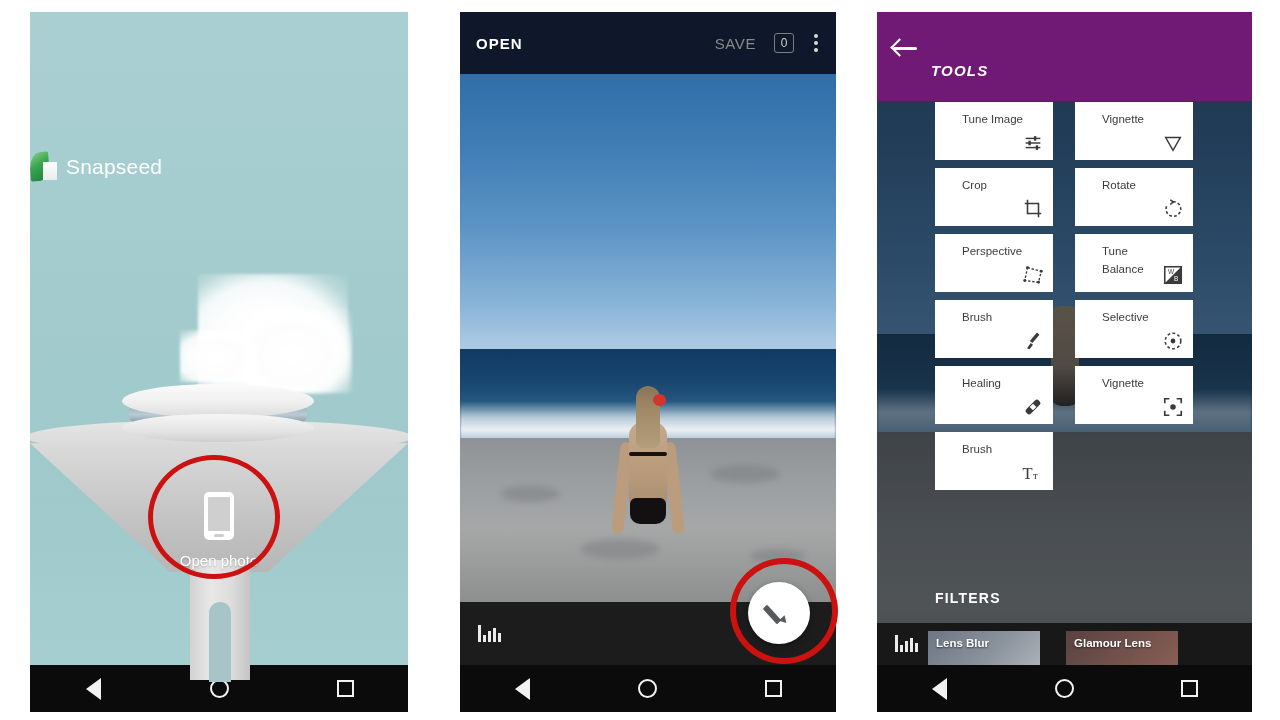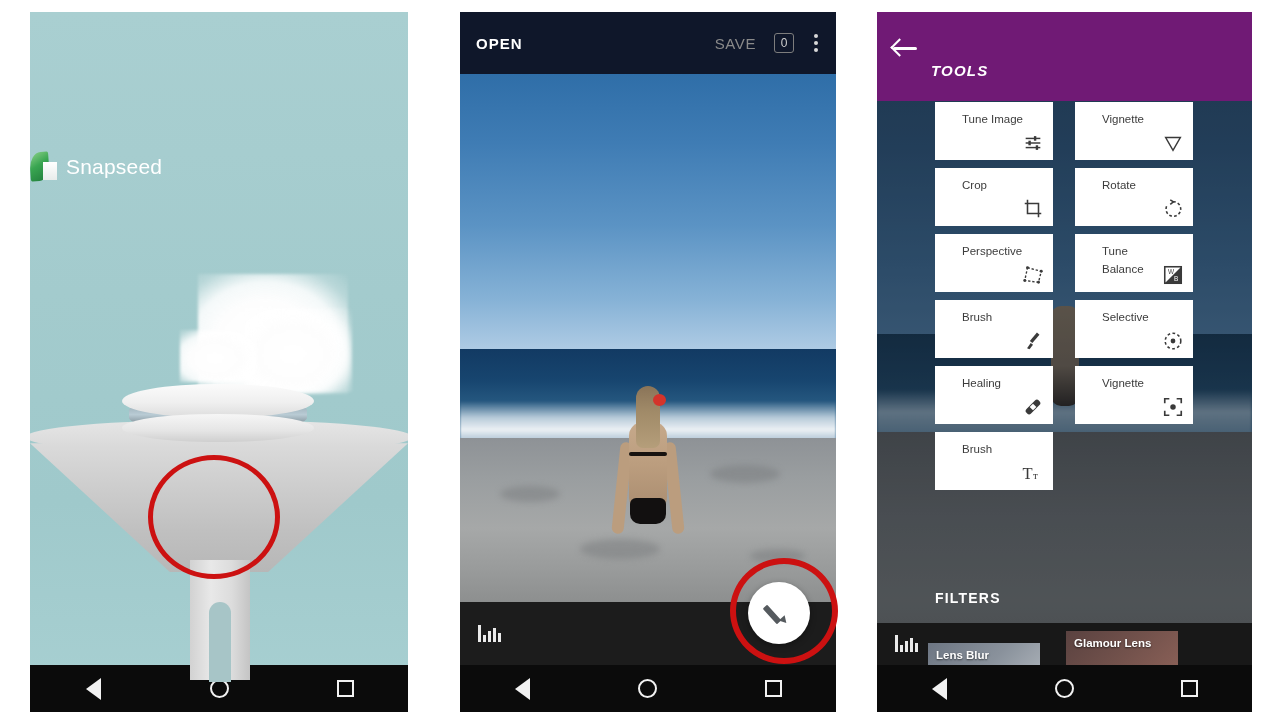--- a/index.html
+++ b/index.html
@@ -319,21 +319,21 @@
     color: #ffffff; font-size: 14px; font-weight: bold; letter-spacing: 1.2px;
   }
   .filters-strip {
     position: absolute; left: 0; right: 0; bottom: 47px; height: 42px;
     background: #181818; display: flex; align-items: flex-start; padding-top: 8px;
   }
   .filters-strip .histogram { margin: 4px 10px 0 18px; }
   .filter-card {
     width: 112px; height: 40px; margin-right: 26px; position: relative; overflow: hidden;
   }
-  .filter-card.lens { background: linear-gradient(135deg,#6d7683 0%, #8a929c 55%, #aeb4bb 100%); margin-top: 12px; }
+  .filter-card.lens { background: linear-gradient(135deg,#6d7683 0%, #8a929c 55%, #aeb4bb 100%); }
   .filter-card.glamour { background: linear-gradient(135deg,#5a4240 0%, #73524c 55%, #8a6057 100%); }
   .filter-name {
     position: absolute; left: 8px; top: 6px; color: #ffffff; font-size: 11.5px; font-weight: bold;
     text-shadow: 0 1px 2px rgba(0,0,0,.6);
   }
 </style>
 </head>
 <body>
 
 <div class="stage">
@@ -354,20 +354,24 @@
       <div class="tower-arch"></div>
 
       <div class="brand">
         <span class="leaf">
           <span class="leaf-shape"></span>
           <span class="leaf-sq"></span>
         </span>
         <span class="brand-name">Snapseed</span>
       </div>
 
+      <div class="cta">
+        <span class="phone-ico"></span>
+        <span class="cta-label">Open photo</span>
+      </div>
 
       <div class="navbar">
         <span class="nav-ico">
             <span class="nav-back"></span>
           </span>
         <span class="nav-ico">
             <span class="nav-home"></span>
           </span>
         <span class="nav-ico">
             <span class="nav-recent"></span>

